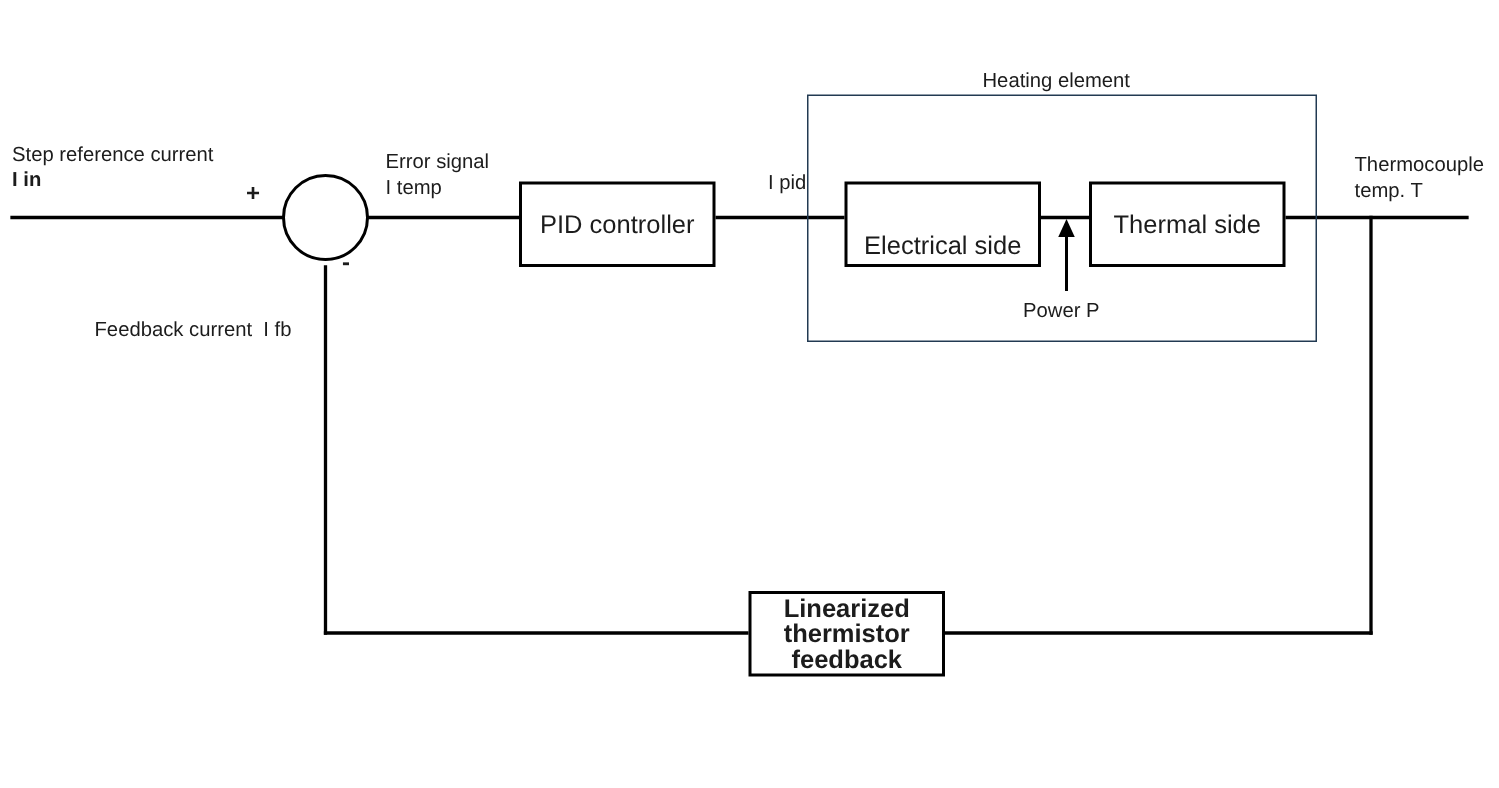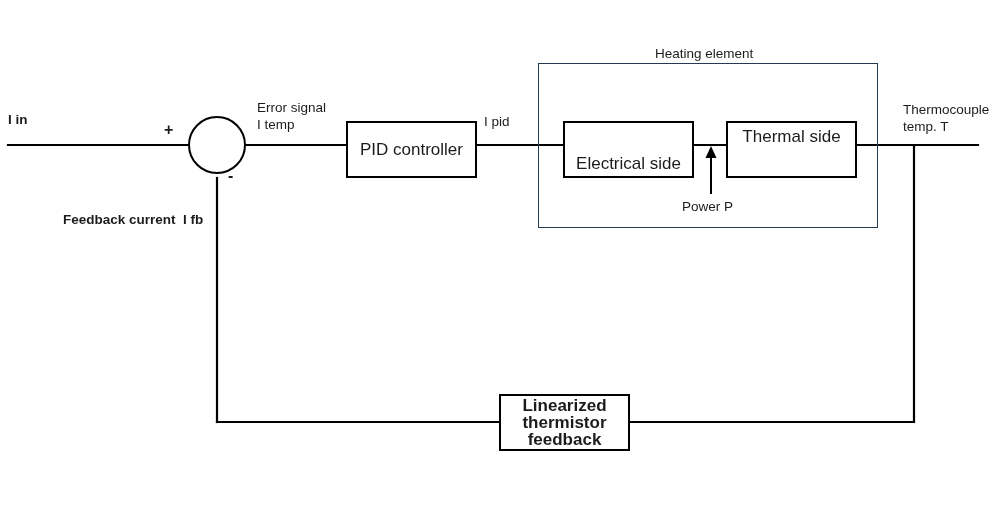--- a/index.html
+++ b/index.html
@@ -112,34 +112,35 @@
   <div class="lbl small-sym" style="left:164px; top:122px;">+</div>
   <div class="lbl small-sym" style="left:228px; top:168px;">-</div>
 
   <div class="block-box" style="left:346px; top:121px; width:131px; height:57px;"></div>
   <div class="boxtext" style="left:346px; top:121px; width:131px; height:57px;">PID controller</div>
 
   <div class="block-box" style="left:563px; top:121px; width:131px; height:57px;"></div>
   <div class="boxtext" style="left:563px; top:135px; width:131px; height:57px;">Electrical side</div>
 
   <div class="block-box" style="left:726px; top:121px; width:131px; height:57px;"></div>
-  <div class="boxtext" style="left:726px; top:108px; width:131px; height:57px;">Thermal side</div>
+  <div class="boxtext" style="left:726px; top:121px; width:131px; height:57px;">Thermal side</div>
 
   <div class="block-box" style="left:499px; top:394px; width:131px; height:57px;"></div>
   <div class="boxtext" style="left:499px; top:394px; width:131px; height:57px;font-weight:bold;">Linearized
 thermistor
 feedback</div>
 
+  <div class="lbl" style="left:8px; top:94px;">Step reference current</div>
   <div class="lbl" style="left:8px; top:111px;font-weight:bold;">I in</div>
 
   <div class="lbl" style="left:257px; top:99px;">Error signal</div>
   <div class="lbl" style="left:257px; top:116px;">I temp</div>
 
-  <div class="lbl" style="left:484px; top:113px;text-align:right;">I pid</div>
+  <div class="lbl" style="left:512px; top:113px;text-align:right;">I pid</div>
 
   <div class="lbl" style="left:682px; top:198px;">Power P</div>
 
   <div class="lbl" style="left:903px; top:101px;">Thermocouple</div>
   <div class="lbl" style="left:903px; top:118px;">temp. T</div>
 
-  <div class="lbl" style="left:63px; top:211px;font-weight:bold;">Feedback current  I fb</div>
+  <div class="lbl" style="left:63px; top:211px;">Feedback current  I fb</div>
 
 </div>
 
 </body></html>

